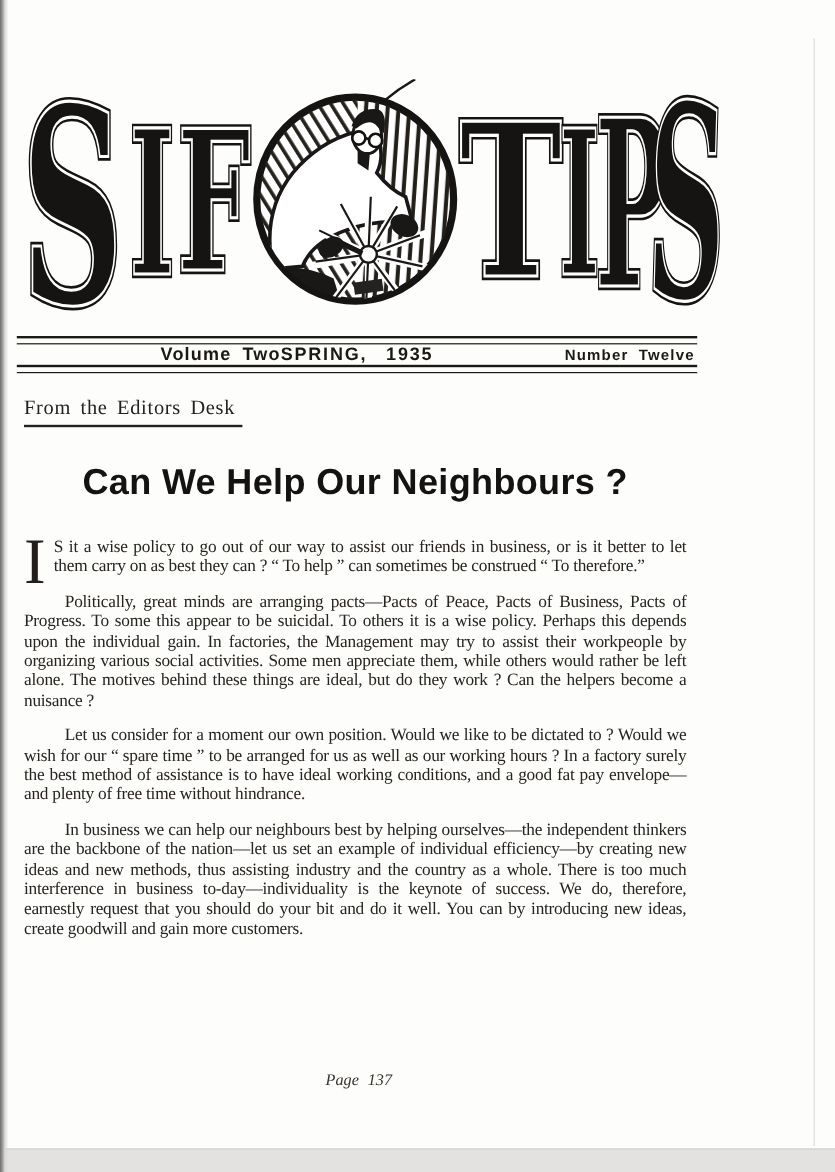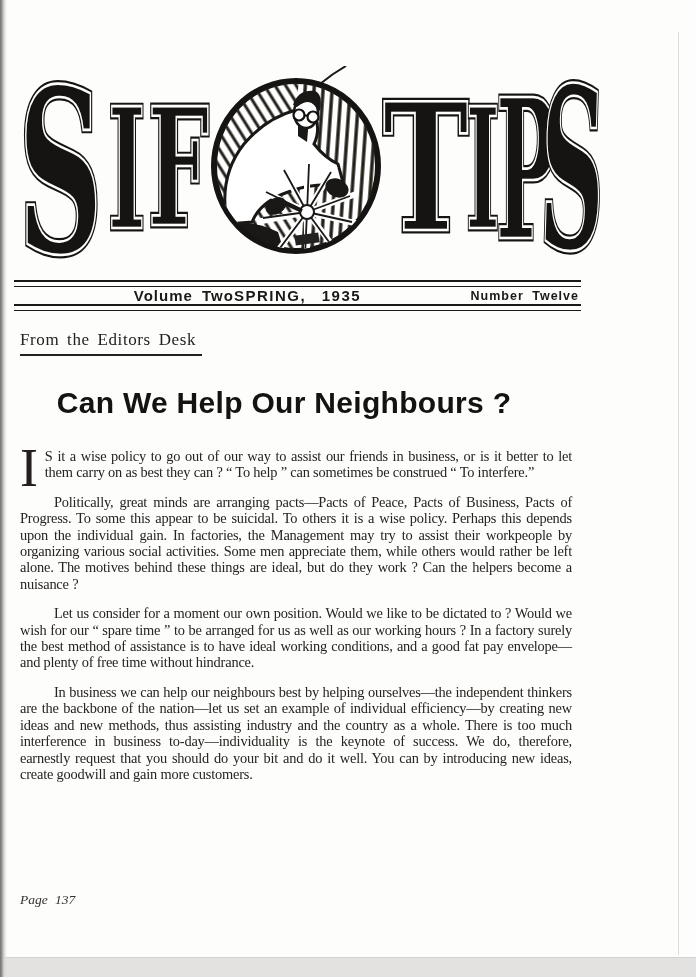--- a/index.html
+++ b/index.html
@@ -29,32 +29,32 @@
         display:grid;grid-template-columns:1fr auto 1fr;align-items:center;
         font-family:"Liberation Sans",sans-serif;font-weight:bold;color:#1b1916;}
   .issue-volume{font-size:15px;letter-spacing:1px;word-spacing:4px;text-align:right;padding-left:6px;}
   .issue-date{font-size:15px;letter-spacing:1.5px;word-spacing:10px;}
   .issue-number{font-size:12.5px;letter-spacing:1px;word-spacing:4px;text-align:right;padding-right:2px;}
 
   .section-label{position:absolute;left:20px;top:330px;
         font-family:Liberation Serif, serif;font-size:17px;letter-spacing:.6px;word-spacing:3px;
         color:#242220;border-bottom:2px solid #242220;padding:0 6px 4px 0;}
 
-  .title{position:absolute;left:8px;top:386px;width:552px;margin:0;text-align:center;
+  .title{position:absolute;left:20px;top:386px;width:552px;margin:0;text-align:center;
         font-family:"Liberation Sans",sans-serif;font-weight:bold;font-size:30px;
         letter-spacing:.3px;color:#141311;}
 
   .body{position:absolute;left:20px;top:448px;width:552px;
         font-size:14.4px;line-height:16.4px;letter-spacing:-0.2px;
         text-align:justify;color:#27231f;}
   .body p{margin:0 0 13px 0;text-indent:34px;}
   .body p.lead{text-indent:0;}
   .dropcap{float:left;font-size:54px;line-height:36px;padding:2px 7px 0 0;color:#221f1c;}
 
-  .page-number{position:absolute;left:20px;top:892px;width:558px;text-align:left;
+  .page-number{position:absolute;left:20px;top:892px;width:558px;text-align:center;
         font-style:italic;font-size:13.5px;color:#35312d;word-spacing:4px;}
 </style>
 </head>
 <body>
 
 <div class="page">
 
   <div class="scan-band-bottom"></div>
   <div class="scan-edge-right"></div>
 
@@ -152,21 +152,21 @@
     <span class="issue-date">SPRING, 1935</span>
     <span class="issue-number">Number Twelve</span>
   </div>
   <div class="rule rule-bottom"></div>
 
   <div class="section-label">From the Editors Desk</div>
 
   <h1 class="title">Can We Help Our Neighbours ?</h1>
 
   <div class="body">
-    <p class="lead"><span class="dropcap">I</span><span>S it a wise policy to go out of our way to assist our friends in business, or is it better to let them carry on as best they can ?  “ To help ” can sometimes be construed “ To interfere.”</span></p>
+    <p class="lead"><span class="dropcap">I</span><span>S it a wise policy to go out of our way to assist our friends in business, or is it better to let them carry on as best they can ?  “ To help ” can sometimes be construed “ To therefore.”</span></p>
     <p>Politically, great minds are arranging pacts—Pacts of Peace, Pacts of Business, Pacts of Progress.  To some this appear to be suicidal.  To others it is a wise policy.  Perhaps this depends upon the individual gain.  In factories, the Management may try to assist their workpeople by organizing various social activities.  Some men appreciate them, while others would rather be left alone.  The motives behind these things are ideal, but do they work ?   Can the helpers become a nuisance ?</p>
     <p>Let us consider for a moment our own position.  Would we like to be dictated to ?   Would we wish for our “ spare time ” to be arranged for us as well as our working hours ?  In a factory surely the best method of assistance is to have ideal working conditions, and a good fat pay envelope—and plenty of free time without hindrance.</p>
     <p>In business we can help our neighbours best by helping ourselves—the independent thinkers are the backbone of the nation—let us set an example of individual efficiency—by creating new ideas and new methods, thus assisting industry and the country as a whole.  There is too much interference in business to-day—individuality is the keynote of success.  We do, therefore, earnestly request that you should do your bit and do it well.  You can by introducing new ideas, create goodwill and gain more customers.</p>
   </div>
 
   <div class="page-number">Page 137</div>
 
   <div class="scan-edge-left"></div>
 </div>
 

